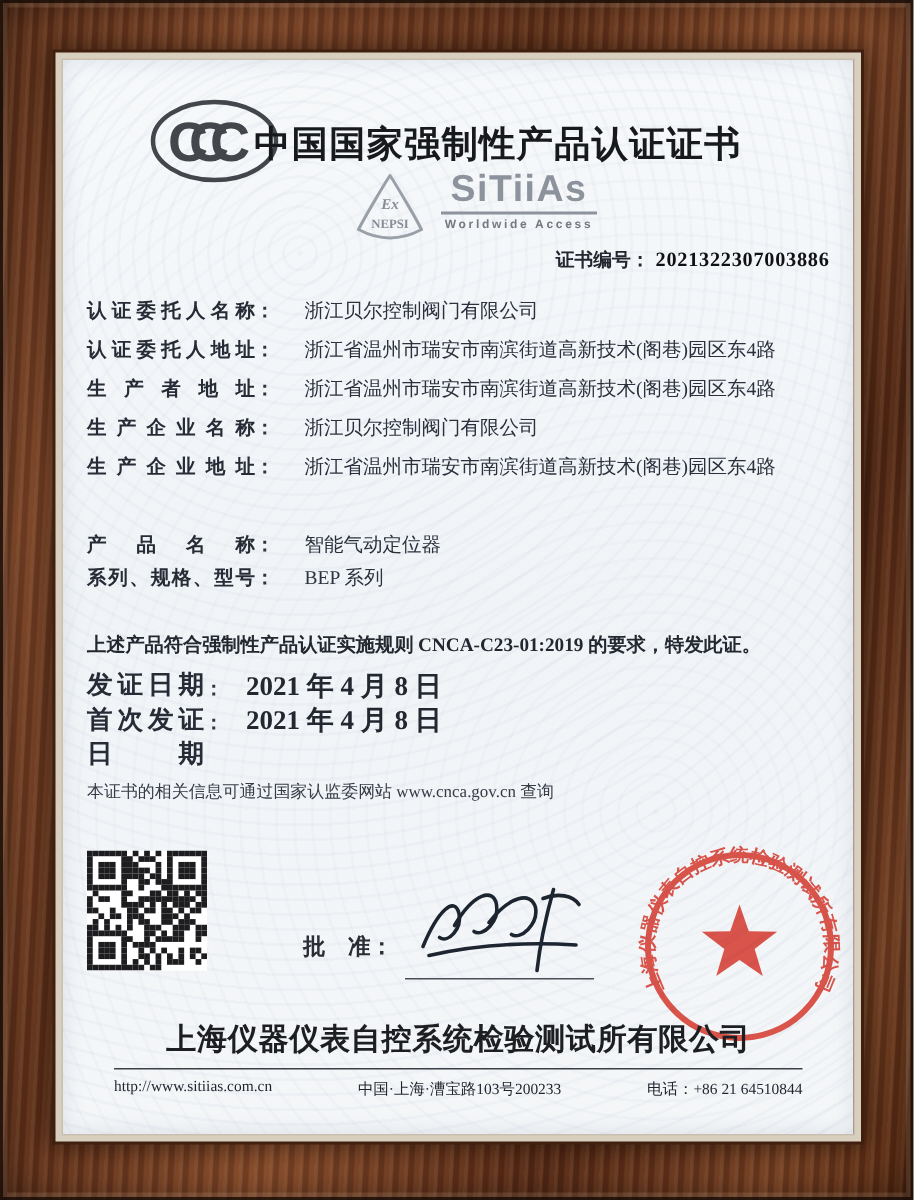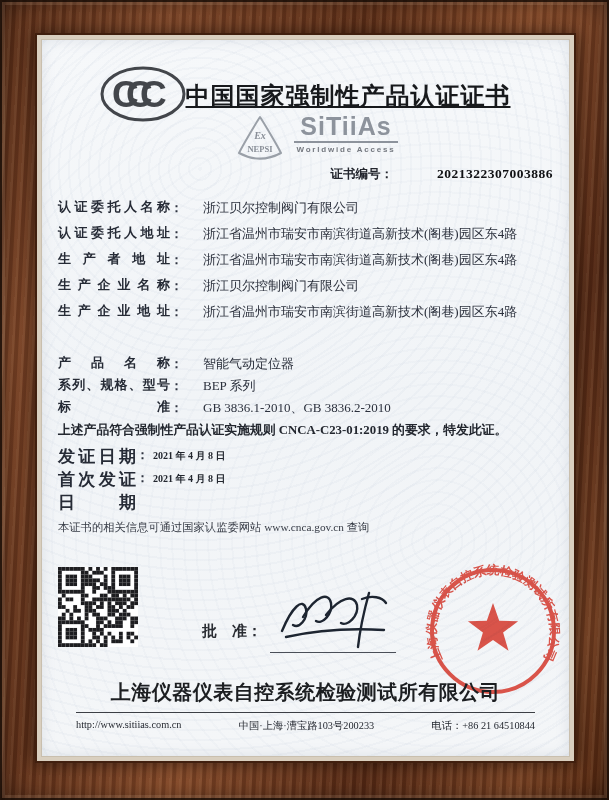--- a/index.html
+++ b/index.html
@@ -31,54 +31,54 @@
       0 0 0 1px #c9bfae,
       0 0 0 5px #d9cfbf,
       0 0 0 7px #41200f,
       0 0 18px 10px rgba(0,0,0,.45),
       inset 0 0 14px rgba(110,125,150,.18);
     color:#2e3340;
   }
   .abs { position:absolute; }
 
   
-  .title { left:138px; top:40px; width:336px; text-align:center;
+  .title { left:122px; top:40px; width:336px; text-align:center;
     font-family:"Liberation Sans","DejaVu Sans",sans-serif;
-    font-size:24px; font-weight:bold; color:#17191c; letter-spacing:1px;text-decoration:underline; }
+    font-size:24px; font-weight:bold; color:#17191c; letter-spacing:1px; }
   .ccc { left:56px; top:24px; }
   .nepsi { left:193px; top:74px; }
   .sitiias { left:252px; top:74px; width:104px; text-align:center; }
   .sitiias .mark { font-family:"Liberation Sans","DejaVu Sans",sans-serif;
     font-size:25px; font-weight:800; color:#8d939c; letter-spacing:1px; line-height:1; display:block; }
   .sitiias .tagline { display:block; margin-top:2px; padding-top:2px; border-top:2px solid #8d939c;
     font-family:"Liberation Sans","DejaVu Sans",sans-serif;
     font-size:8px; font-weight:bold; letter-spacing:1.8px; color:#74787f; }
   .certno { top:124px; right:16px; font-weight:bold; }
   .certno .lab { font-size:12.5px; color:#23262e; }
-  .certno .num { font-size:13.5px; color:#101114; letter-spacing:.5px;margin-left:40px; }
+  .certno .num { font-size:13.5px; color:#101114; letter-spacing:.5px; }
 
   
   .fieldblock { left:16px; right:12px; }
   .party-block { top:158px; }
   .product-block { top:314px; }
   .frow { height:26px; line-height:17px; white-space:nowrap; }
   .product-block .frow { height:22px; }
   .flabel { display:inline-block; width:112px; text-align:justify; text-align-last:justify;
     font-weight:bold; font-size:13px; color:#262b36; vertical-align:top; }
   .fcolon { font-weight:bold; font-size:13px; }
   .fvalue { margin-left:20px; font-size:13px; color:#2b303c; }
 
   .statement { left:16px; top:382px; font-size:12.8px; font-weight:bold; color:#23272f; white-space:nowrap; }
 
   .dates { left:16px; top:405px; right:12px; height:22px; }
   .dgroup { position:absolute; top:0; white-space:nowrap; }
   .dg2 { left:250px; }
   .dlabel { display:inline-block; width:78px; text-align:justify; text-align-last:justify;
     font-weight:bold; font-size:17px; color:#262b36; vertical-align:top; }
-  .dvalue { margin-left:4px; font-size:10px; font-weight:bold; color:#23272f; }
+  .dvalue { margin-left:15px; font-size:18px; font-weight:bold; color:#23272f; }
   .first-issue { left:16px; top:428px; }
 
   .validity { left:16px; top:454px; font-size:13.2px; font-weight:bold; color:#23272f; }
   .infonote { left:16px; top:480px; font-size:11.3px; color:#363b45; }
 
   
   .qr { left:16px; top:527px; width:80px; height:80px; background:#fff; }
   .approval { left:160px; top:582px; font-size:15px; font-weight:bold; color:#2a2d33;
     font-family:"Liberation Sans","DejaVu Sans",sans-serif; }
   .sigline { left:228px; top:612px; width:126px; border-bottom:1.5px solid #4a4f58; height:0; }
@@ -140,23 +140,20 @@
         <span class="flabel">生产企业地址</span><span class="fcolon">：</span><span class="fvalue">浙江省温州市瑞安市南滨街道高新技术(阁巷)园区东4路</span>
       </div>
     </div>
 
     <div class="abs fieldblock product-block">
       <div class="frow">
         <span class="flabel">产品名称</span><span class="fcolon">：</span><span class="fvalue">智能气动定位器</span>
       </div>
       <div class="frow">
         <span class="flabel">系列、规格、型号</span><span class="fcolon">：</span><span class="fvalue">BEP 系列</span>
-      </div>
-      <div class="frow">
-        <span class="flabel">标准</span><span class="fcolon">：</span><span class="fvalue">GB 3836.1-2010、GB 3836.2-2010</span>
       </div>
     </div>
 
     <div class="abs statement">上述产品符合强制性产品认证实施规则 CNCA-C23-01:2019 的要求，特发此证。</div>
 
     <div class="abs dates">
       <div class="dgroup">
         <span class="dlabel">发证日期</span><span class="fcolon">：</span><span class="dvalue">2021 年 4 月 8 日</span>
       </div>
     </div>

